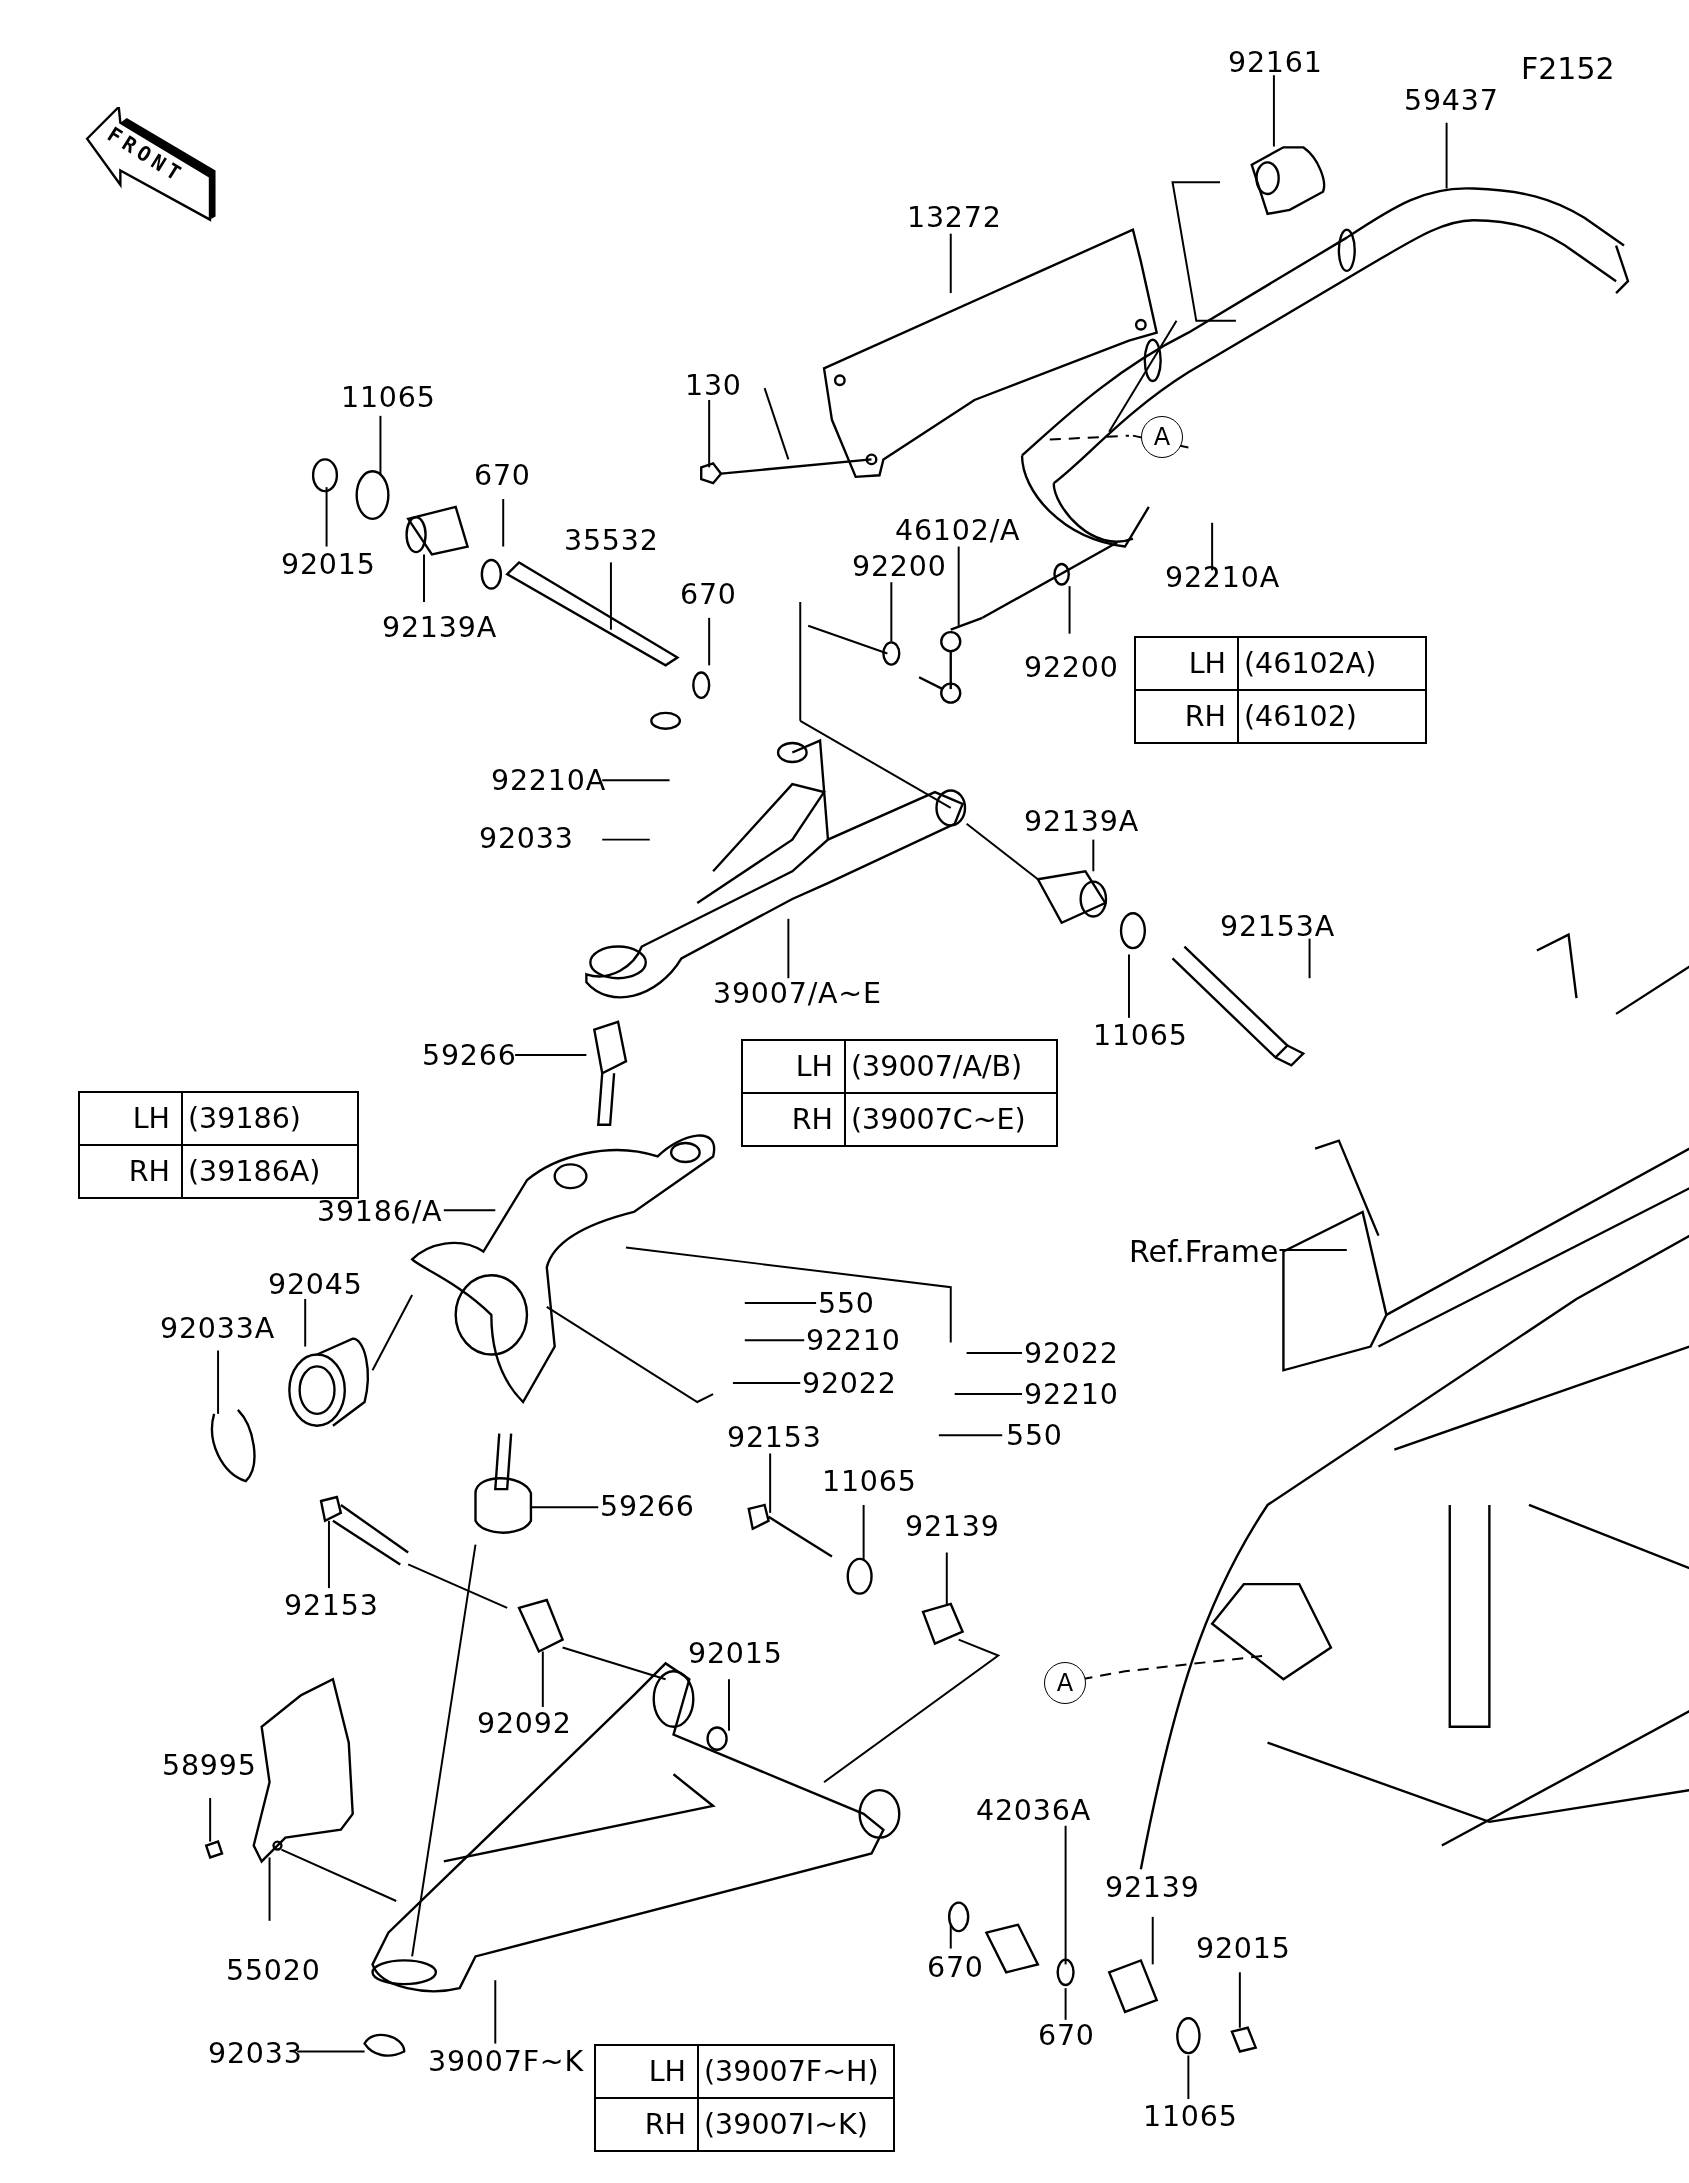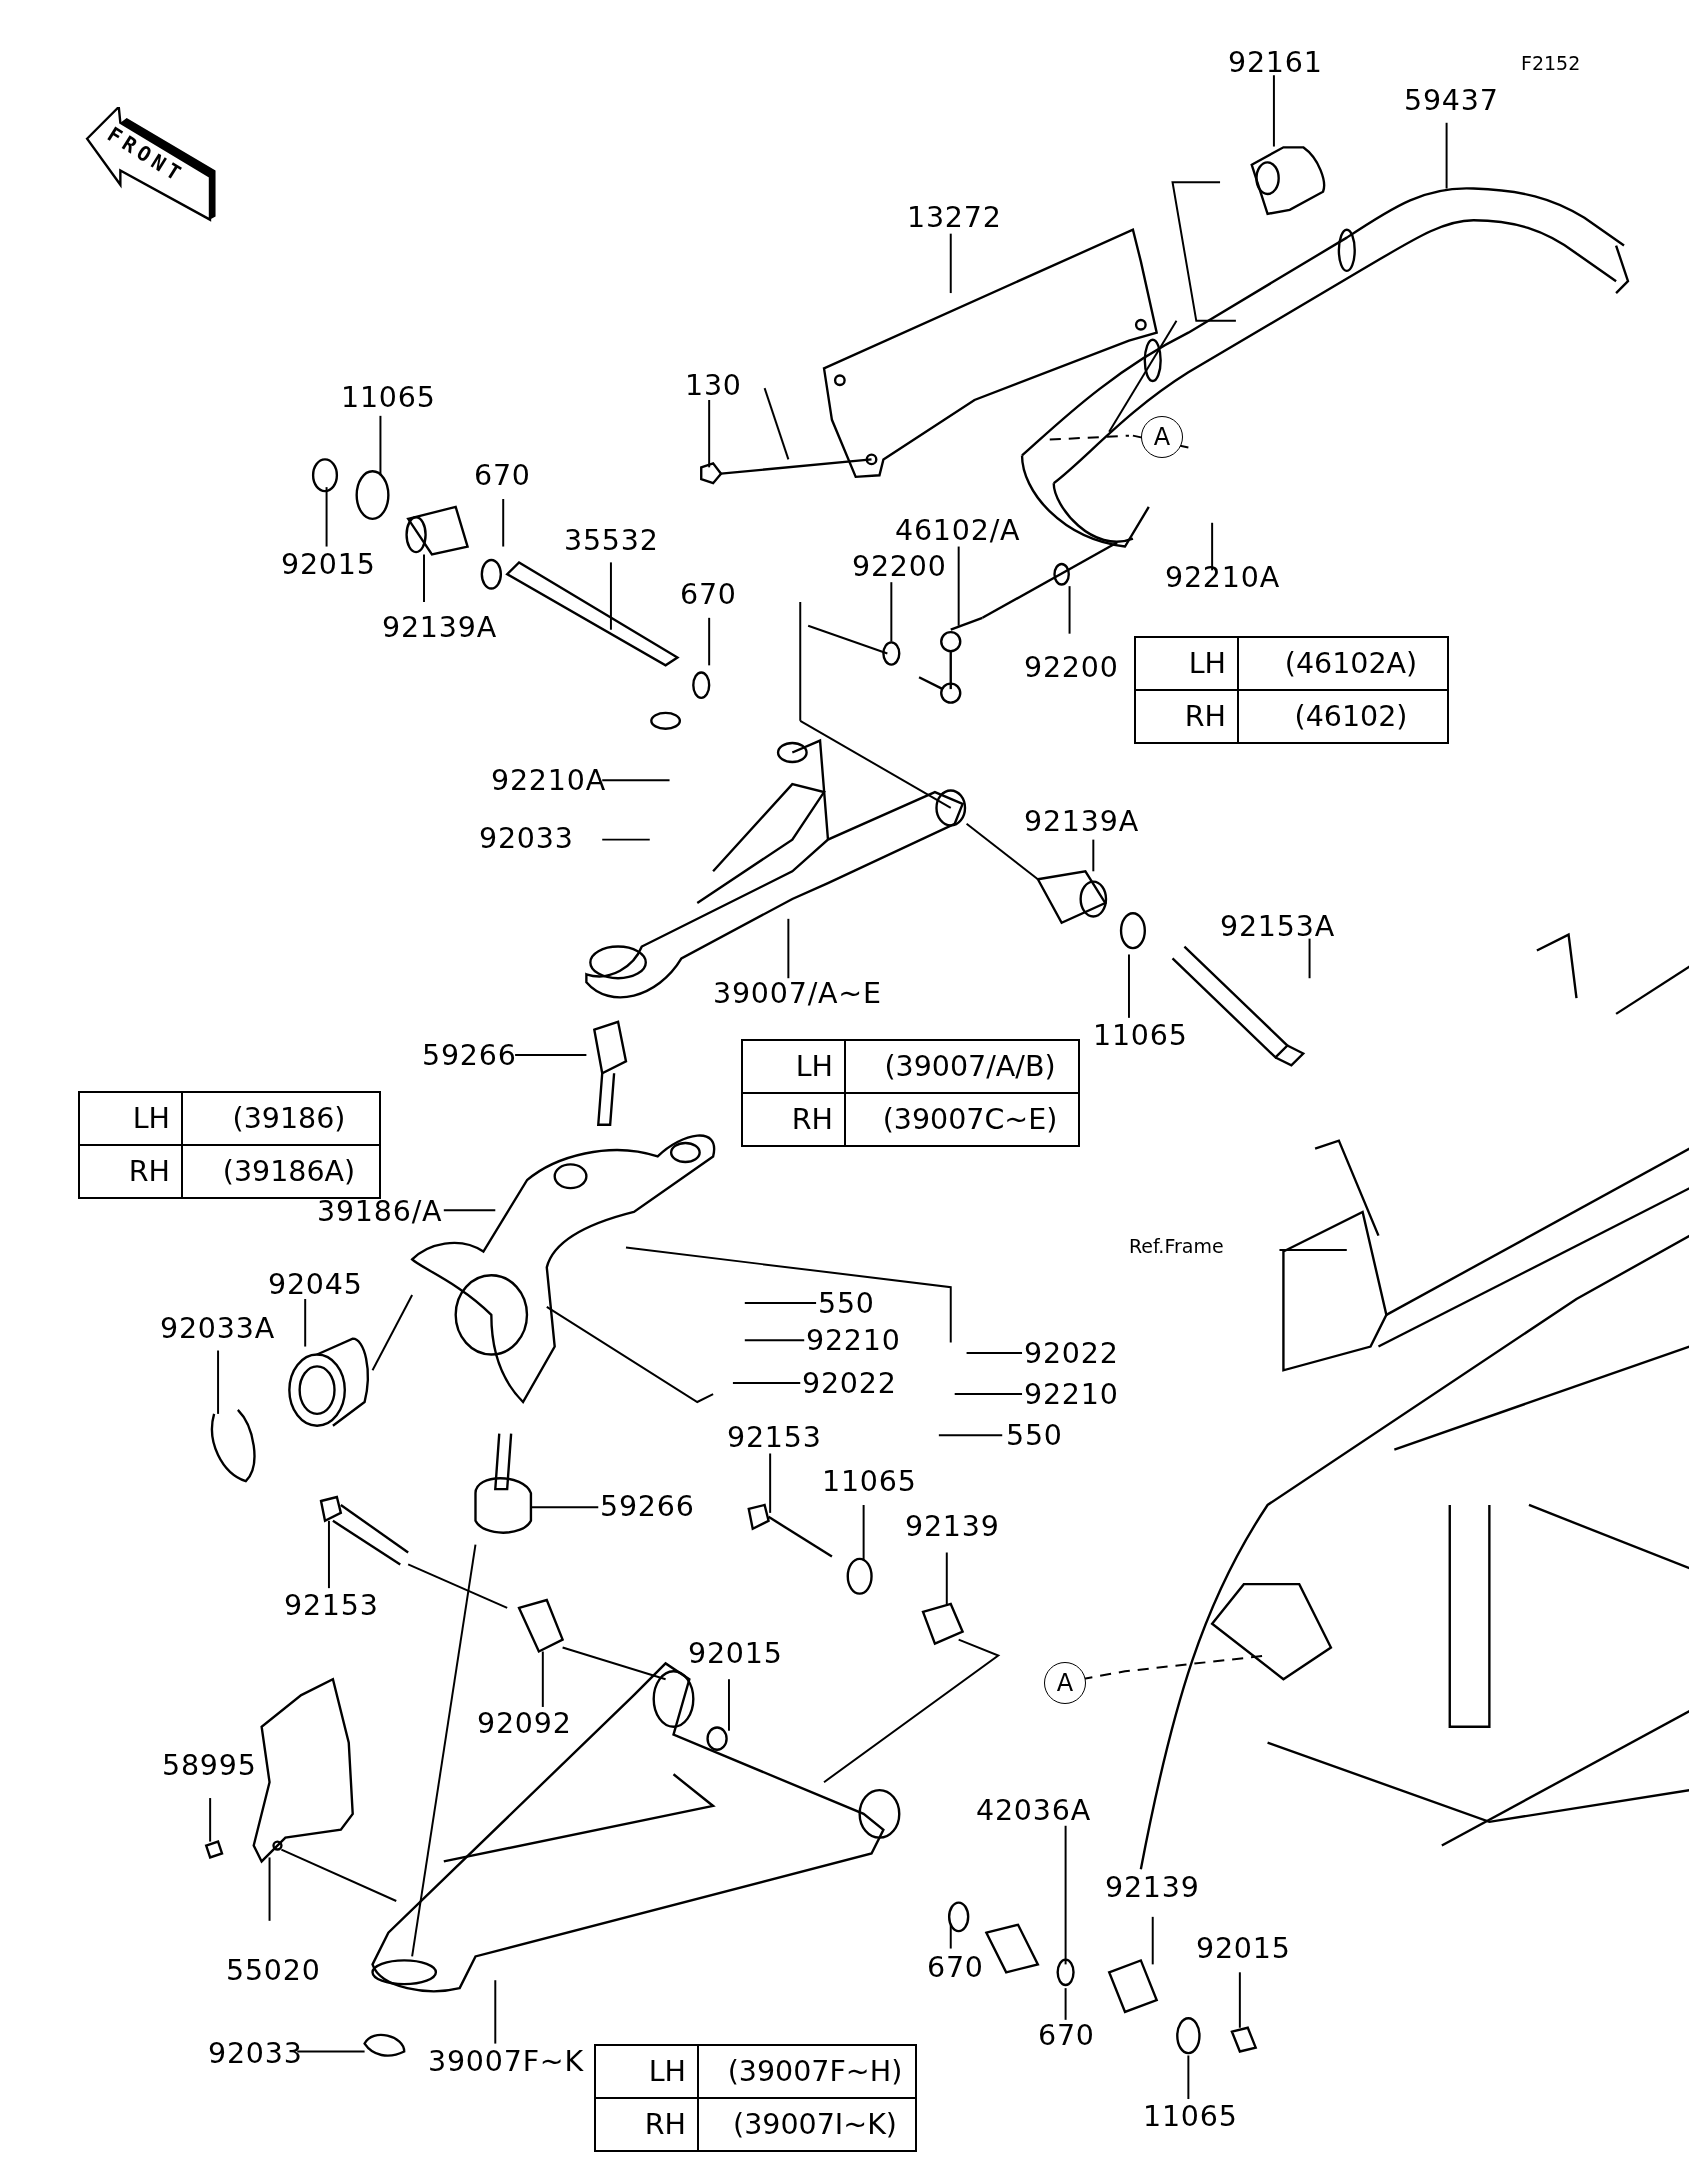--- a/index.html
+++ b/index.html
@@ -1,23 +1,23 @@
 <!DOCTYPE html>
 <html style="font-size:12.7px"><head>
 <meta charset="utf-8">
 <style>
   html,body{margin:0;padding:0;background:#fff;}
   #page{position:relative;width:1690px;height:2183px;background:#fff;overflow:hidden;font-family:"DejaVu Sans",sans-serif;color:#000;}
   svg#art{position:absolute;left:0;top:0;}
   .lbl{position:absolute;font-size:28.5px;line-height:1;white-space:nowrap;letter-spacing:0.8px;font-family:"DejaVu Sans",sans-serif;}
-  .ref{position:absolute;font-size:19px;line-height:1;white-space:nowrap;text-align:right;}
+  .ref{position:absolute;font-size:30px;line-height:1;white-space:nowrap;text-align:right;}
   table.lr{position:absolute;border-collapse:collapse;font-size:28.5px;font-family:"DejaVu Sans",sans-serif;}
   table.lr td{border:2.4px solid #000;height:51px;padding:0 11px;}
   table.lr td.side{width:79px;text-align:right;}
-  table.lr td.pn{text-align:center;padding-left:27px;}
+  table.lr td.pn{text-align:left;padding-left:5px;}
   .circle{position:absolute;width:40px;height:40px;border:1.6px solid #000;border-radius:50%;font-size:24px;text-align:center;line-height:40px;background:#fff;}
   .front{position:absolute;left:79px;top:107px;}
 </style>
 </head>
 <body>
 
 <div id="page">
 
   <svg id="art" width="1690" height="2183" viewBox="0 0 2133 2756" fill="none" stroke="#000" stroke-width="3">
 

